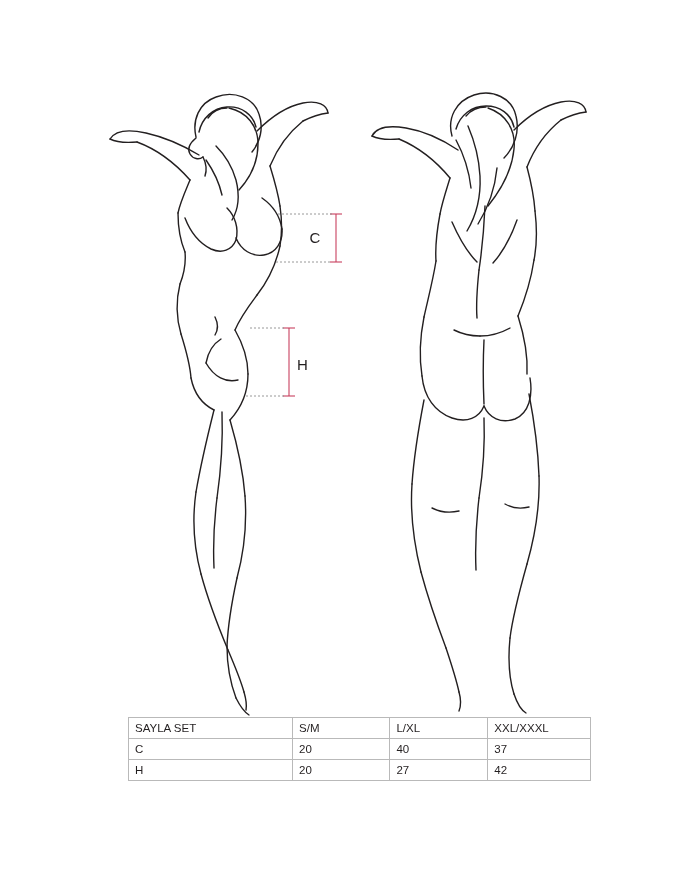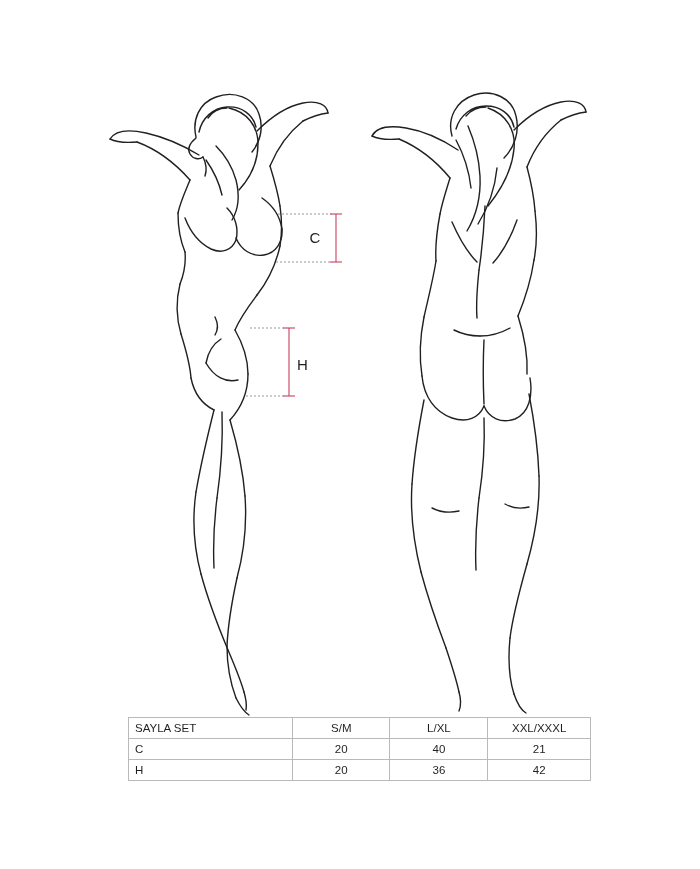--- a/index.html
+++ b/index.html
@@ -50,21 +50,20 @@
     padding: 0 6px;
     vertical-align: middle;
     background: #ffffff;
   }
   .size-table td.label-col {
     width: 172px;
     text-align: left;
   }
   .size-table td.val-col {
     width: 96px;
-    text-align: center;
   }
   .size-table tr.head td {
     font-size: 11.5px;
   }
 </style>
 </head>
 <body>
 
 <div id="sheet">
 
@@ -228,24 +227,24 @@
       <tr class="head">
         <td class="label-col">SAYLA SET</td>
         <td class="val-col">S/M</td>
         <td class="val-col">L/XL</td>
         <td class="val-col">XXL/XXXL</td>
       </tr>
       <tr>
         <td class="label-col">C</td>
         <td class="val-col">20</td>
         <td class="val-col">40</td>
-        <td class="val-col">21</td>
+        <td class="val-col">37</td>
       </tr>
       <tr>
         <td class="label-col">H</td>
         <td class="val-col">20</td>
-        <td class="val-col">36</td>
+        <td class="val-col">27</td>
         <td class="val-col">42</td>
       </tr>
     </tbody>
   </table>
 
 </div>
 
 </body></html>

